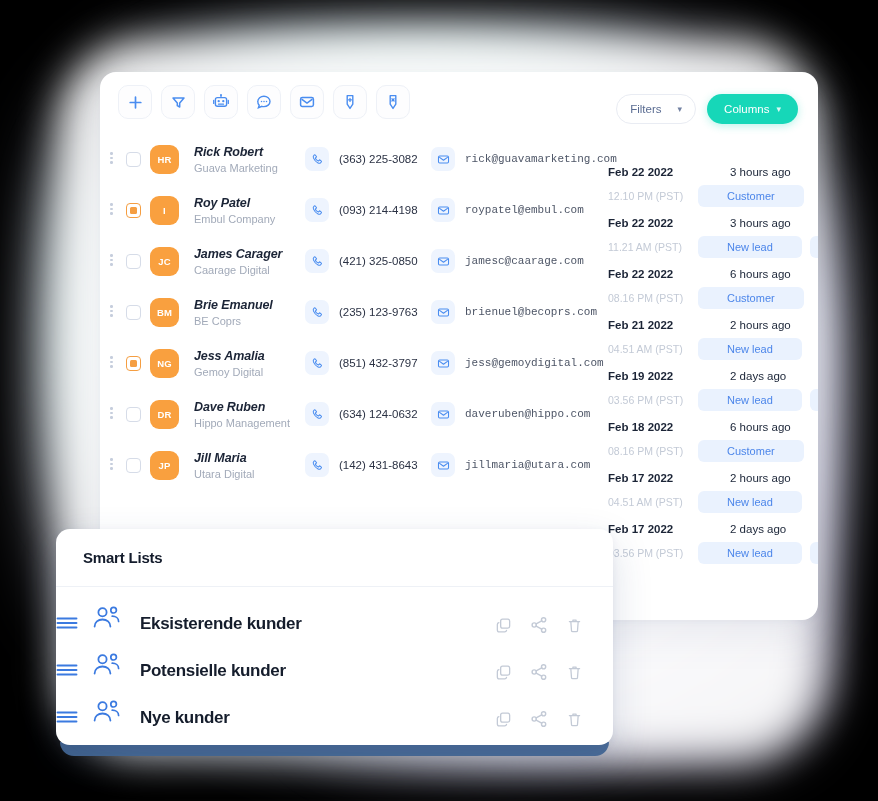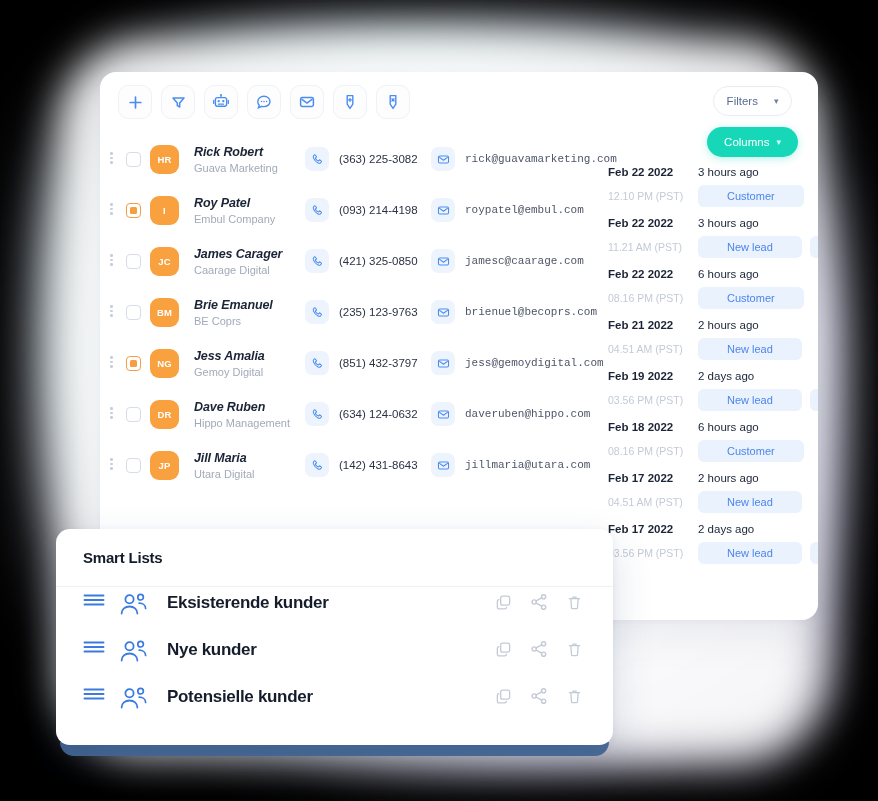--- a/index.html
+++ b/index.html
@@ -52,21 +52,21 @@
   .toolbar { position: relative; height: 62px; }
   .tool-row { position: absolute; left: 18px; top: 13px; display: flex; gap: 9px; }
   .tbtn {
     width: 34px; height: 34px; border-radius: 10px;
     background: #fdfdfe; border: 1px solid #eef1f7;
     display: flex; align-items: center; justify-content: center;
     cursor: pointer;
   }
   .tbtn svg { display: block; }
 
-  .tool-right { position: absolute; right: 20px; top: 14px; display: flex; gap: 11px; align-items: center; flex-direction: column; }
+  .tool-right { position: absolute; right: 20px; top: 22px; display: flex; gap: 11px; align-items: center; }
   .filters-btn {
     height: 30px; padding: 0 13px; border-radius: 15px;
     border: 1px solid #e9ecf3; background: #fff;
     display: flex; align-items: center; gap: 16px;
     font-size: 11.5px; color: #5a6c92; cursor: pointer;
   }
   .columns-btn {
     height: 30px; padding: 0 17px; border-radius: 15px;
     background: #16d7b8; border: none;
     display: flex; align-items: center; gap: 7px;
@@ -129,21 +129,21 @@
     width: 24px; height: 24px; border-radius: 7px;
     background: #eef4fe; display: flex; align-items: center; justify-content: center;
     flex: 0 0 auto;
   }
   .ph-txt { font-size: 11.5px; color: #2b3244; }
   .em-txt { font-size: 11px; color: #4d5566; }
   .dblock { position: absolute; }
   .d1 { font-size: 11.5px; font-weight: 700; color: #1b2436; }
   .d2 { font-size: 10.5px; color: #c3cad6; margin-top: 12px; }
   .ablock { position: absolute; }
-  .a1 { font-size: 11.5px; color: #202a3c; }
+  .a1 { font-size: 11.5px; color: #202a3c; margin-left: 32px; }
   .tagrow { display: flex; gap: 8px; margin-top: 7px; }
   .tag {
     height: 22px; padding: 0 29px; border-radius: 6px;
     background: #eaf2fe; color: #4c86ea;
     font-size: 11px; display: flex; align-items: center;
     cursor: pointer; white-space: nowrap;
   }
   .tag.more { padding: 0 8px; gap: 5px; }
 
   
@@ -157,21 +157,21 @@
     box-shadow: 0 16px 40px rgba(40,60,110,0.16), 0 2px 8px rgba(40,60,110,0.07);
     overflow: hidden;
   }
   .sl-head {
     height: 58px; border-bottom: 1px solid #eef1f6;
     display: flex; align-items: center; padding-left: 27px;
   }
   .sl-title { font-size: 15px; font-weight: 700; color: #131b2b; letter-spacing: -.2px; }
   .sl-item {
     position: relative; height: 41px; margin-top: 6px;
-    display: flex; align-items: flex-start; padding-left: 27px;
+    display: flex; align-items: flex-end; 
   }
   .sl-handle { width: 22px; cursor: grab; flex: 0 0 auto; }
   .sl-users { width: 30px; margin-left: 14px; flex: 0 0 auto; }
   .sl-label {
     margin-left: 18px; font-size: 17px; font-weight: 700;
     color: #151d2c; letter-spacing: -.3px;
   }
   .sl-actions {
     position: absolute; right: 30px; display: flex; gap: 18px; align-items: center;
   }
@@ -612,21 +612,21 @@
         <div class="sl-item">
           <span class="sl-handle"><svg width="22" height="14" viewBox="0 0 22 14">
               <path d="M1.5 2.5h19M1.5 7h19M1.5 11.5h19" stroke="#3b7ae0" stroke-width="1.9" stroke-linecap="round"></path>
             </svg></span>
           <span class="sl-users"><svg width="30" height="24" viewBox="0 0 30 24">
               <circle cx="10.5" cy="6.2" r="4.1" fill="none" stroke="#3b7ae0" stroke-width="1.8"></circle>
               <path d="M2.6 20.6c0-4.4 3.5-7.1 7.9-7.1s7.9 2.7 7.9 7.1" fill="none" stroke="#3b7ae0" stroke-width="1.8" stroke-linecap="round"></path>
               <circle cx="21.6" cy="4.2" r="2.8" fill="none" stroke="#3b7ae0" stroke-width="1.7"></circle>
               <path d="M20.2 10.2c3.6 0 6.4 2.1 6.4 5.3" fill="none" stroke="#3b7ae0" stroke-width="1.7" stroke-linecap="round"></path>
             </svg></span>
-          <span class="sl-label">Nye kunder</span>
+          <span class="sl-label">Potensielle kunder</span>
           <span class="sl-actions">
             <span>
               <svg width="17" height="17" viewBox="0 0 18 18">
                 <rect x="6" y="2.2" width="9.5" height="9.5" rx="2" fill="none" stroke="#c3cad6" stroke-width="1.4"></rect>
                 <path d="M12.2 14.2a2 2 0 0 1-2 1.6H4.5a2 2 0 0 1-2-2V8a2 2 0 0 1 1.6-2" fill="none" stroke="#c3cad6" stroke-width="1.4" stroke-linecap="round"></path>
               </svg>
             </span>
             <span>
               <svg width="18" height="18" viewBox="0 0 18 18">
                 <circle cx="13.6" cy="3.8" r="2.1" fill="none" stroke="#c3cad6" stroke-width="1.4"></circle>
@@ -645,21 +645,21 @@
         <div class="sl-item">
           <span class="sl-handle"><svg width="22" height="14" viewBox="0 0 22 14">
               <path d="M1.5 2.5h19M1.5 7h19M1.5 11.5h19" stroke="#3b7ae0" stroke-width="1.9" stroke-linecap="round"></path>
             </svg></span>
           <span class="sl-users"><svg width="30" height="24" viewBox="0 0 30 24">
               <circle cx="10.5" cy="6.2" r="4.1" fill="none" stroke="#3b7ae0" stroke-width="1.8"></circle>
               <path d="M2.6 20.6c0-4.4 3.5-7.1 7.9-7.1s7.9 2.7 7.9 7.1" fill="none" stroke="#3b7ae0" stroke-width="1.8" stroke-linecap="round"></path>
               <circle cx="21.6" cy="4.2" r="2.8" fill="none" stroke="#3b7ae0" stroke-width="1.7"></circle>
               <path d="M20.2 10.2c3.6 0 6.4 2.1 6.4 5.3" fill="none" stroke="#3b7ae0" stroke-width="1.7" stroke-linecap="round"></path>
             </svg></span>
-          <span class="sl-label">Potensielle kunder</span>
+          <span class="sl-label">Nye kunder</span>
           <span class="sl-actions">
             <span>
               <svg width="17" height="17" viewBox="0 0 18 18">
                 <rect x="6" y="2.2" width="9.5" height="9.5" rx="2" fill="none" stroke="#c3cad6" stroke-width="1.4"></rect>
                 <path d="M12.2 14.2a2 2 0 0 1-2 1.6H4.5a2 2 0 0 1-2-2V8a2 2 0 0 1 1.6-2" fill="none" stroke="#c3cad6" stroke-width="1.4" stroke-linecap="round"></path>
               </svg>
             </span>
             <span>
               <svg width="18" height="18" viewBox="0 0 18 18">
                 <circle cx="13.6" cy="3.8" r="2.1" fill="none" stroke="#c3cad6" stroke-width="1.4"></circle>

